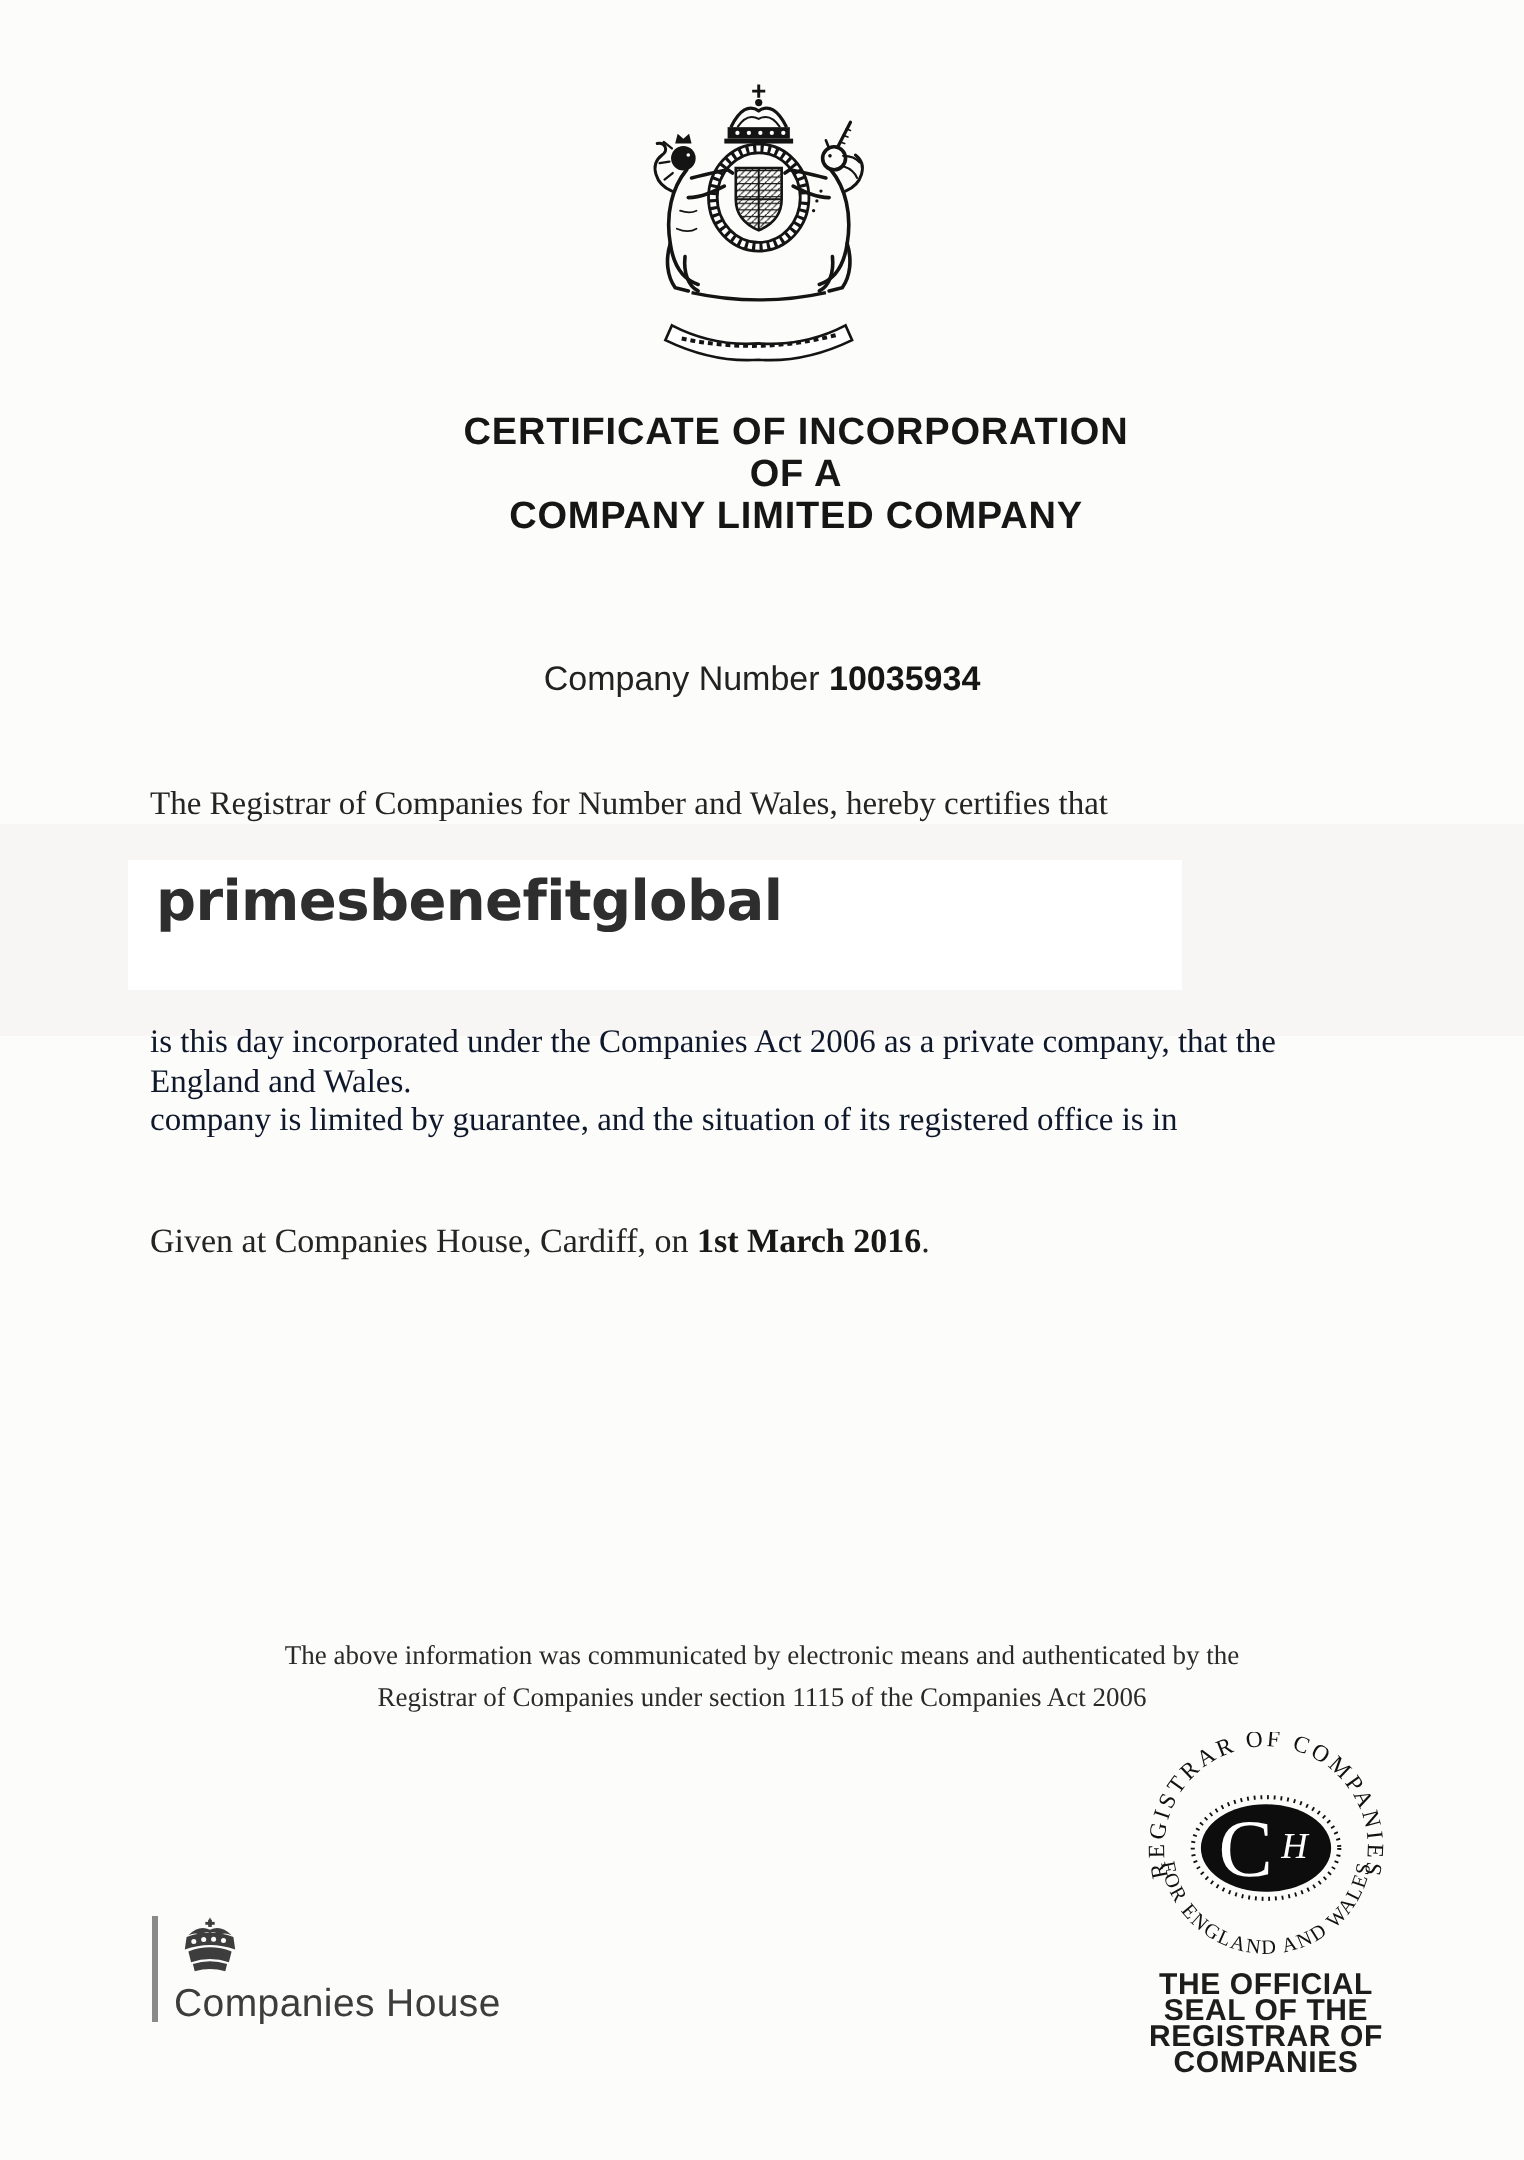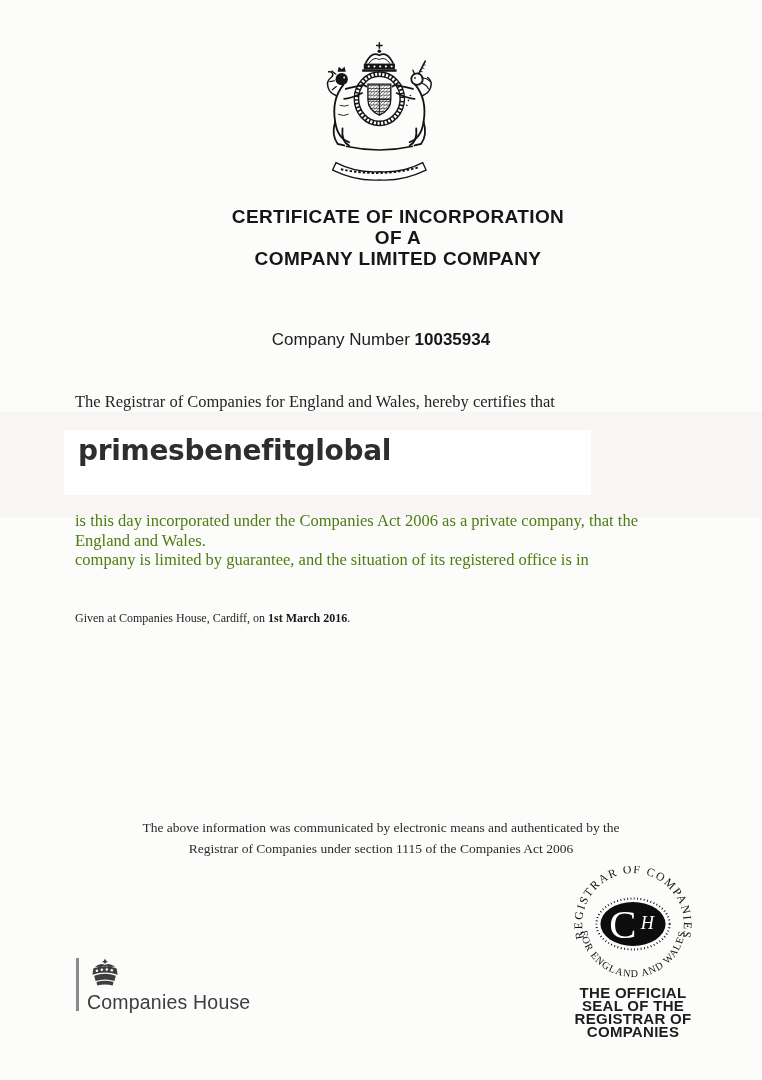--- a/index.html
+++ b/index.html
@@ -54,26 +54,26 @@
   .company-name {
     position:absolute; top:434px; left:78px;
     font-family:"DejaVu Sans", sans-serif;
     font-size:28px; font-weight:600; letter-spacing:-0.3px;
     color:#2e2e2e;
     text-align:right;
   }
 
   .body-paragraph {
     position:absolute; top:511px; left:75px; width:625px;
-    font-size:16.5px; line-height:19.5px; color:#4d7c0f;
+    font-size:16.5px; line-height:19.5px; color:#0f172a;
   }
 
   .given-line {
     position:absolute; top:611px; left:75px; width:620px;
-    font-size:12px; color:#242424;
+    font-size:17px; color:#242424;
   }
   .given-line b { font-weight:bold; color:#181818; }
 
   .footnote {
     position:absolute; top:817px; left:0; width:100%;
     text-align:center; font-size:13.5px; line-height:21px; color:#2a2a2a;
   }
 
   
   .seal-wrap { position:absolute; top:866px; left:563px; width:140px; text-align:center; }
@@ -170,21 +170,21 @@
   <div class="title-block">
     <div>CERTIFICATE OF INCORPORATION</div>
     <div>OF A</div>
     <div>COMPANY LIMITED COMPANY</div>
   </div>
 
   <div class="company-number">
     <span>Company Number </span><b>10035934</b>
   </div>
 
-  <div class="registrar-line">The Registrar of Companies for England and Wales, hereby certifies that</div>
+  <div class="registrar-line">The Registrar of Companies for Number and Wales, hereby certifies that</div>
 
   <div class="name-band"></div>
   <div class="name-box"></div>
   <div class="company-name">primesbenefitglobal</div>
 
   <div class="body-paragraph">
     <div>is this day incorporated under the Companies Act 2006 as a private company, that the</div>
     <div>England and Wales.</div>
     <div>company is limited by guarantee, and the situation of its registered office is in</div>
   </div>

